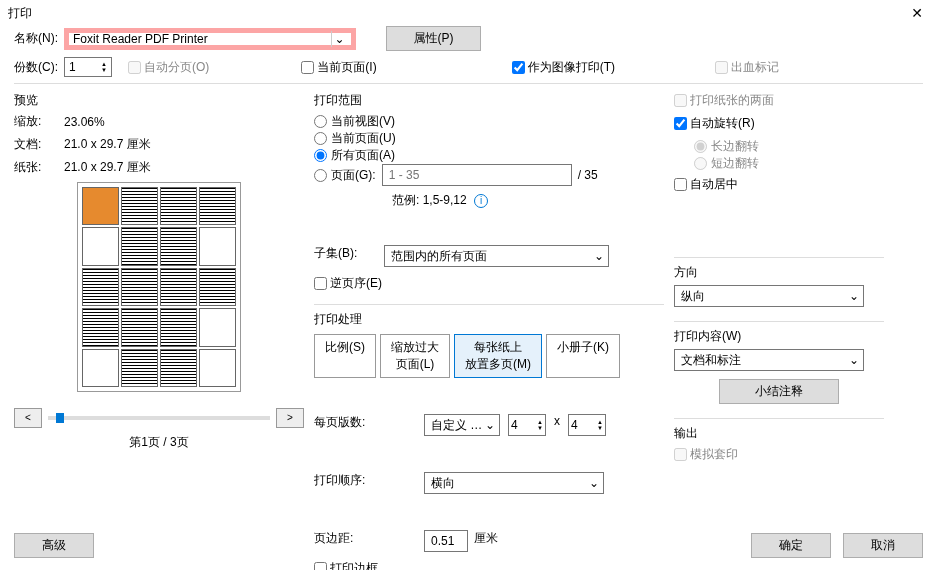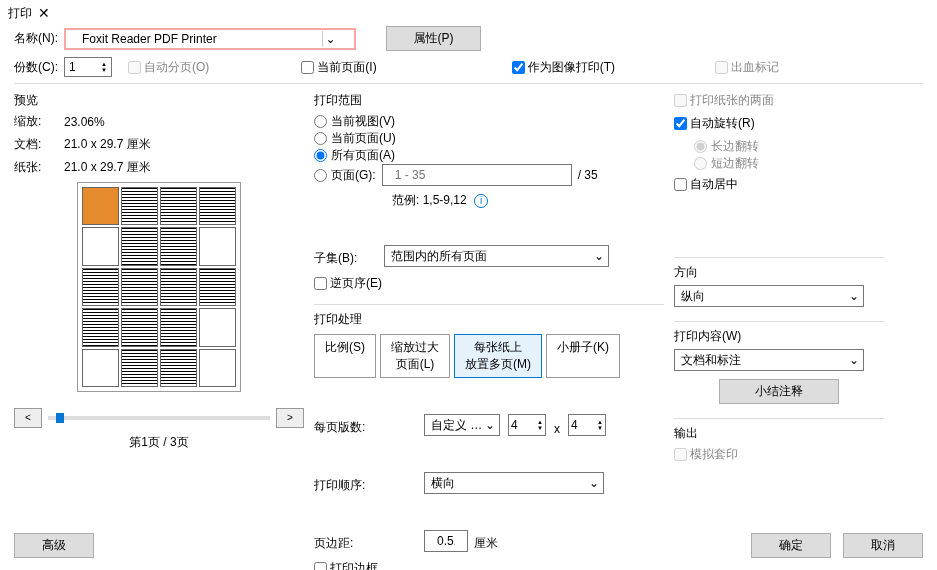--- a/index.html
+++ b/index.html
@@ -1,22 +1,22 @@
 <!DOCTYPE html>
 <html><head>
 <meta charset="utf-8">
 <style>
 * { box-sizing: border-box; margin: 0; padding: 0; font-family: "Microsoft YaHei", sans-serif; font-size: 12px; }
 body { background: #fff; width: 937px; height: 570px; position: relative; }
-.title-bar { height: 26px; padding: 4px 8px; display: flex; align-items: center; }
+.title-bar { height: 26px; padding: 4px 8px; display: flex; justify-content: space-between; align-items: center; }
 .title-bar .close { font-size: 14px; cursor: pointer; padding: 0 6px; }
 .content { padding: 0 14px; }
 .row { display: flex; align-items: center; margin-bottom: 6px; }
 .row label { min-width: 50px; }
-.printer-select { width: 292px; height: 22px; border: 2px solid #fca5a5; padding: 0 16px; display: flex; align-items: center; justify-content: space-between; background: #fff; }
+.printer-select { width: 292px; height: 22px; border: 5px solid #fca5a5; padding: 0 4px; display: flex; align-items: center; justify-content: space-between; background: #fff; }
 .dropdown-arrow { width: 16px; height: 16px; text-align: center; line-height: 16px; border-left: 1px solid #ccc; }
 .btn { border: 1px solid #adadad; background: #ddd; padding: 3px 18px; text-align: center; cursor: pointer; }
 .btn-wide { width: 95px; }
 .spinner { width: 48px; height: 20px; border: 1px solid #767676; display: flex; align-items: center; padding: 0 4px; justify-content: space-between; }
 .spinner .arrows { display: flex; flex-direction: column; font-size: 6px; line-height: 6px; }
 input[type=checkbox] { margin-right: 3px; vertical-align: middle; }
 input[type=radio] { margin-right: 4px; vertical-align: middle; }
 .section-label { color: #000000; margin-bottom: 4px; }
 .three-col { display: flex; gap: 10px; margin-top: 8px; }
 .col-left { width: 290px; }
@@ -27,23 +27,23 @@
 .pv-orange { background: #e68a2e; }
 .pv-lines::before { content: ""; display: block; height: 100%; background: repeating-linear-gradient(#000 0 1px, #fff 1px 3px); }
 .slider-row { display: flex; align-items: center; gap: 6px; margin-top: 6px; }
 .nav-btn { width: 28px; height: 20px; border: 1px solid #999; background: #eee; text-align: center; line-height: 18px; font-size: 10px; }
 .slider { flex: 1; height: 4px; background: #ddd; position: relative; }
 .slider .thumb { position: absolute; left: 8px; top: -3px; width: 8px; height: 10px; background: #0078d4; }
 .tab-btns { display: flex; gap: 4px; margin: 6px 0; }
 .tab { border: 1px solid #999; padding: 4px 10px; text-align: center; background: #fff; cursor: pointer; white-space: nowrap; }
 .tab.active { background: #e5f1fb; border-color: #0078d4; }
 .select-box { border: 1px solid #767676; height: 22px; display: flex; align-items: center; justify-content: space-between; padding: 0 4px 0 6px; background: #fff; }
-.form-row { display: flex; align-items: flex-end; margin-bottom: 8px; margin-top: 36px; }
+.form-row { display: flex; align-items: flex-start; margin-bottom: 8px; margin-top: 36px; }
 .form-row .flab { width: 70px; }
-.text-input { border: 1px solid #767676; padding: 2px 12px; height: 22px; }
+.text-input { border: 1px solid #767676; padding: 2px 6px; height: 22px; }
 .disabled-text { color: #888; }
 .hr { border-top: 1px solid #ddd; margin: 6px 0; }
 .footer { position: absolute; bottom: 12px; left: 14px; right: 14px; display: flex; justify-content: space-between; align-items: center; }
 .footer .right { display: flex; gap: 12px; }
 .info-icon { display:inline-block; width:14px; height:14px; border:1px solid #0078d4; border-radius:50%; color:#0078d4; font-size:10px; text-align:center; line-height:12px; margin-left:4px; }
 .small-spin { width:38px; height:22px; border:1px solid #767676; display:flex; align-items:center; justify-content:space-between; padding:0 2px; }
 .small-spin .ar { display:flex; flex-direction:column; font-size:6px; line-height:6px; }
 </style>
 </head>
 <body>

